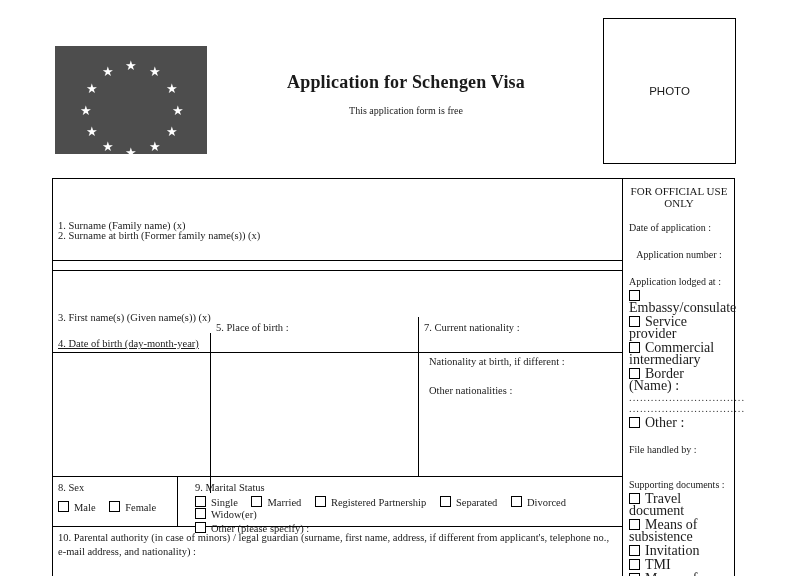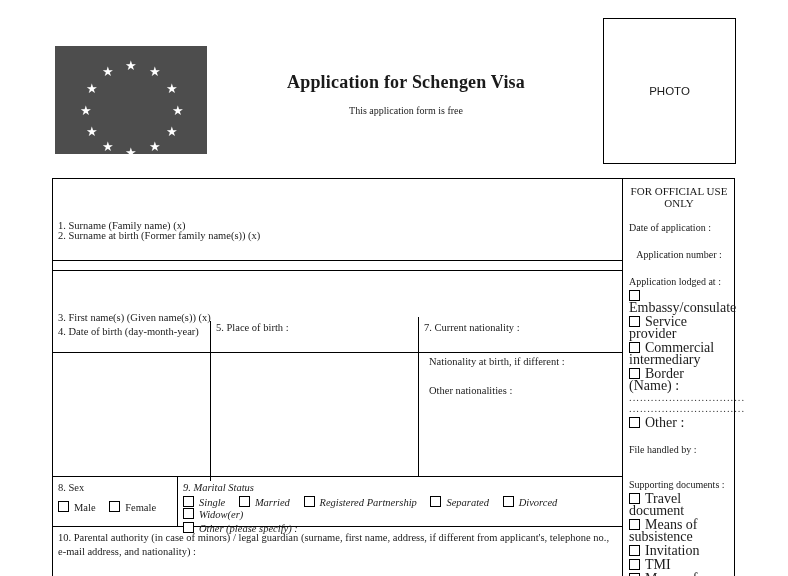--- a/index.html
+++ b/index.html
@@ -56,27 +56,27 @@
   .lbl{
     font-size:10.5px;line-height:13px;
     padding:4px 5px 0 5px;display:block;
   }
 
   
   .r1{left:0;top:12px;width:570px;height:46px;border-bottom:1px solid #000;margin-top:24px;}
   .r2{left:0;top:46px;width:570px;height:46px;border-bottom:1px solid #000;}
   .r3{left:0;top:92px;width:570px;height:46px;border-bottom:1px solid #000;margin-top:36px;}
   .r4{left:0;top:138px;width:570px;height:160px;border-bottom:1px solid #000;}
-  .c4a{left:0;top:4px;width:158px;height:160px;border-right:1px solid #000;}
+  .c4a{left:0;top:16px;width:158px;height:160px;border-right:1px solid #000;text-decoration:underline;}
   .c4b{left:158px;top:0;width:208px;height:160px;border-right:1px solid #000;}
   .c4c{left:366px;top:0;width:204px;height:160px;}
   .sub-lbl{font-size:10.5px;padding:4px 5px 0 10px;display:block;}
   .r5{left:0;top:298px;width:570px;height:50px;border-bottom:1px solid #000;}
   .c5a{left:0;top:0;width:125px;height:50px;border-right:1px solid #000;}
-  .c5b{left:125px;top:0;width:445px;height:50px;font-style:italic;}
+  .c5b{left:137px;top:0;width:445px;height:50px;}
   .r6{left:0;top:348px;width:570px;height:72px;}
 
   
   .cb{
     display:inline-block;width:9px;height:9px;border:1px solid #000;
     margin-right:5px;vertical-align:-1px;background:#fff;
   }
   .opt{
     font-size:10.5px;display:inline-block;margin-right:11px;white-space:nowrap;
   }

